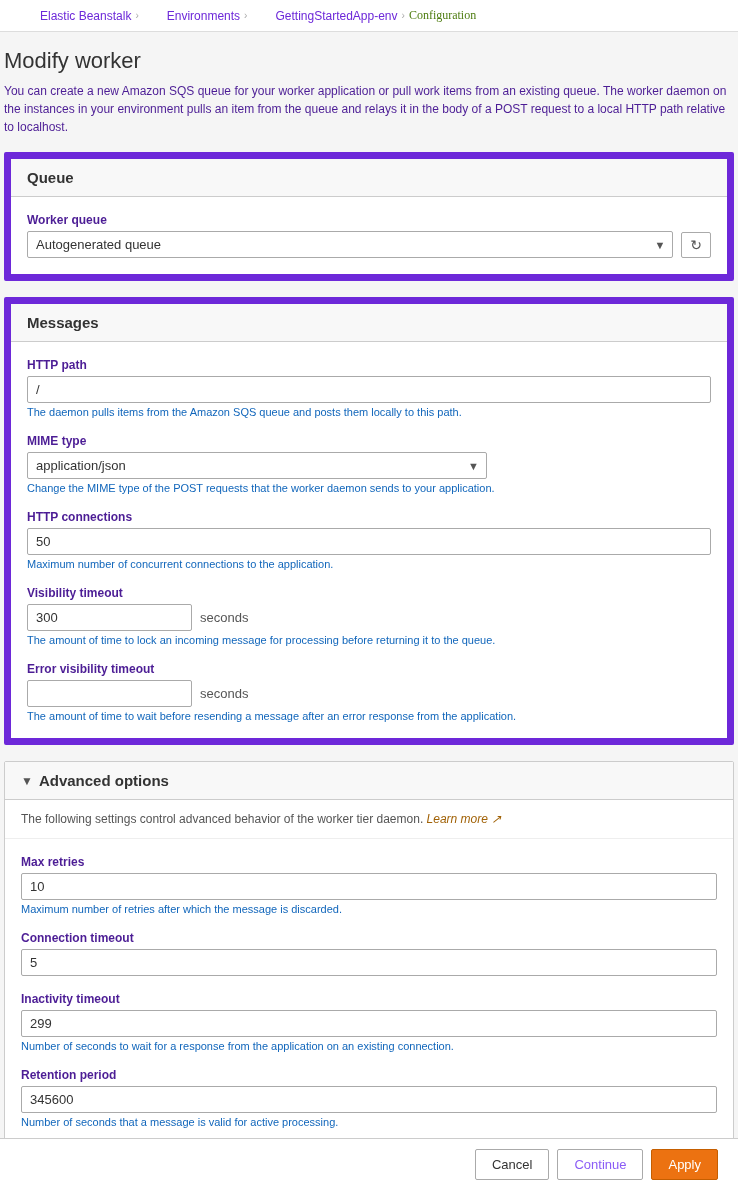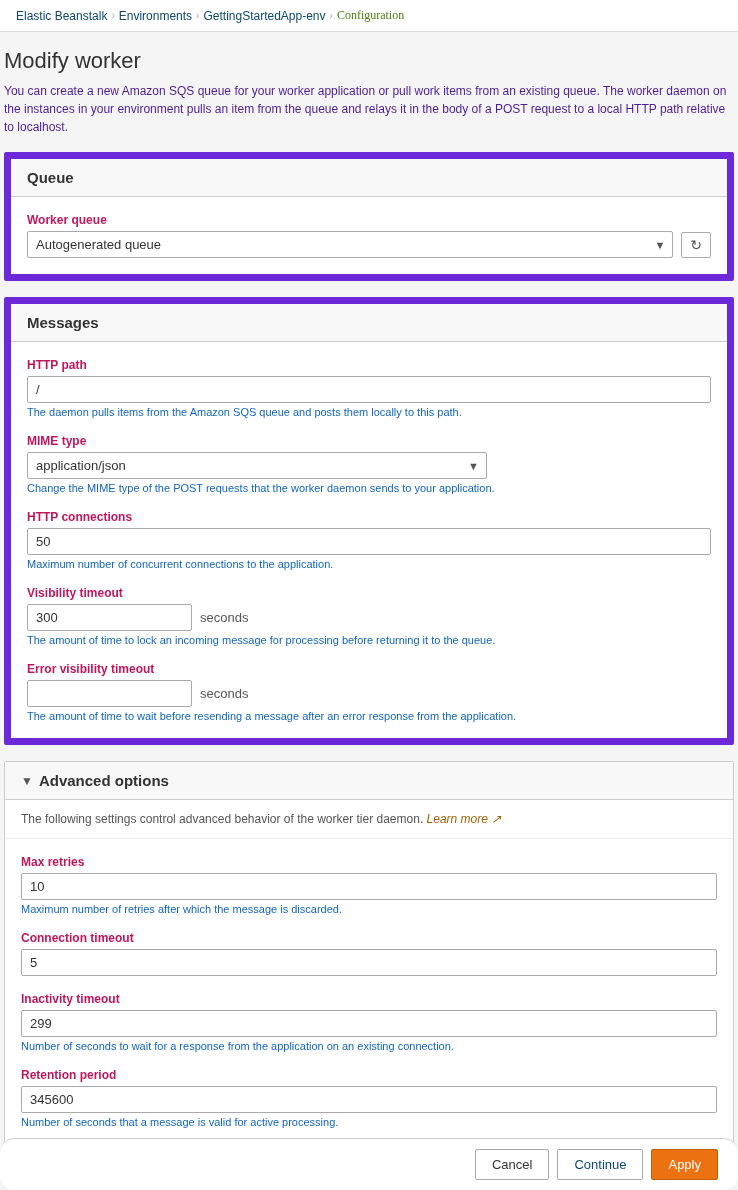--- a/index.html
+++ b/index.html
@@ -12,22 +12,23 @@
     .breadcrumb {
       background: #fff;
       padding: 8px 16px;
       border-bottom: 1px solid #ddd;
       font-size: 12px;
       display: flex;
       align-items: center;
       gap: 4px;
     }
     .breadcrumb a {
-      color: #0c4a6e;
+      color: #6d28d9;
       text-decoration: none;
+      margin-left: 24px;
     }
     .breadcrumb-separator {
       color: #aaa;
       font-size: 10px;
     }
     .breadcrumb-current { color: #4d7c0f; font-family: Liberation Serif, serif; }
     .main-content {
       padding: 16px 4px;
       max-width: 738px;
     }
@@ -60,21 +61,21 @@
     .section-body {
       padding: 16px;
     }
     .field-group {
       margin-bottom: 16px;
     }
     .field-group:last-child { margin-bottom: 0; }
     .field-label {
       font-size: 12px;
       font-weight: bold;
-      color: #be185d;
+      color: #4c1d95;
       margin-bottom: 4px;
     }
     .field-hint {
       font-size: 11px;
       color: #1166bb;
       margin-top: 3px;
     }
     input[type="text"] {
       width: 100%;
       padding: 5px 8px;
@@ -184,36 +185,35 @@
       bottom: 0;
       left: 0;
       right: 0;
       background: #fff;
       border-top: 1px solid #ccc;
       padding: 10px 20px;
       display: flex;
       justify-content: flex-end;
       gap: 8px;
       z-index: 100;
-      border-radius: 15px;
     }
     .btn {
       padding: 7px 16px;
       font-size: 13px;
       border-radius: 2px;
       cursor: pointer;
       border: 1px solid #aaa;
     }
     .btn-cancel {
       background: #fff;
       color: #333;
     }
     .btn-continue {
       background: #fff;
-      color: #0c4a6e;
+      color: #8b5cf6;
       border: 1px solid #aaa;
     }
     .btn-apply {
       background: #ec7211;
       color: #fff;
       border: 1px solid #c55e00;
       font-weight: normal;
     }
     body { padding-bottom: 60px; }
   </style>

